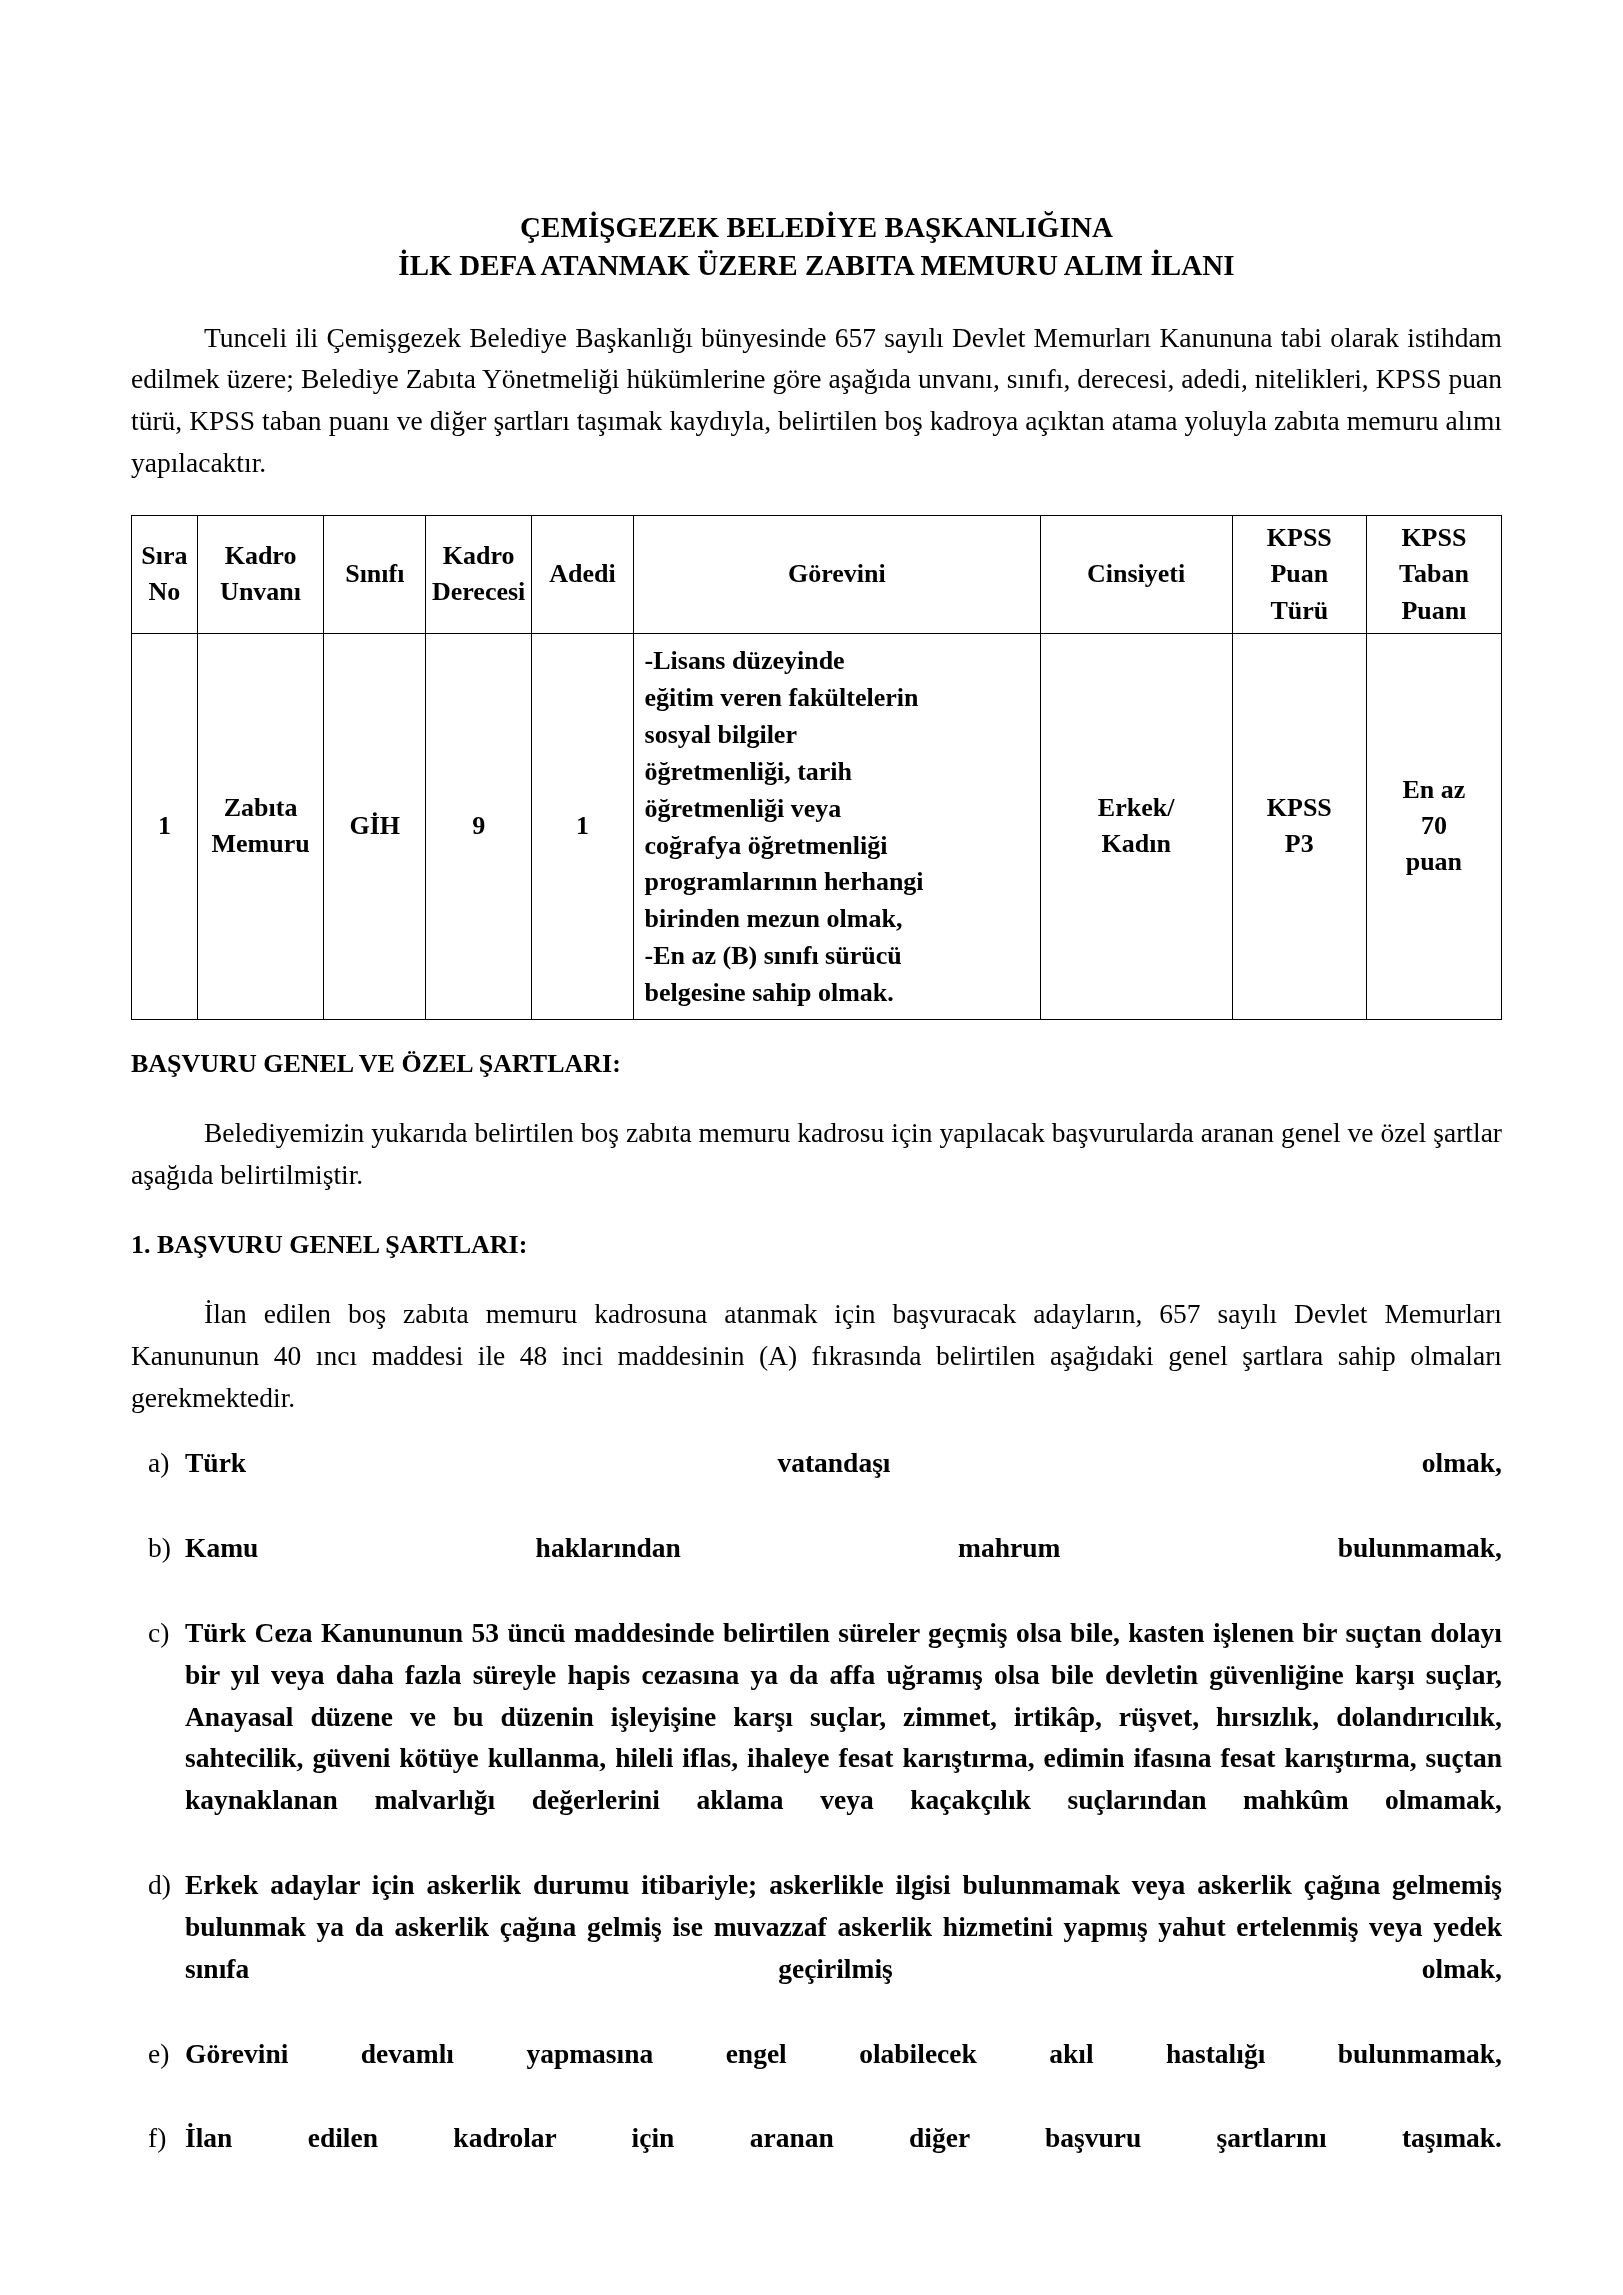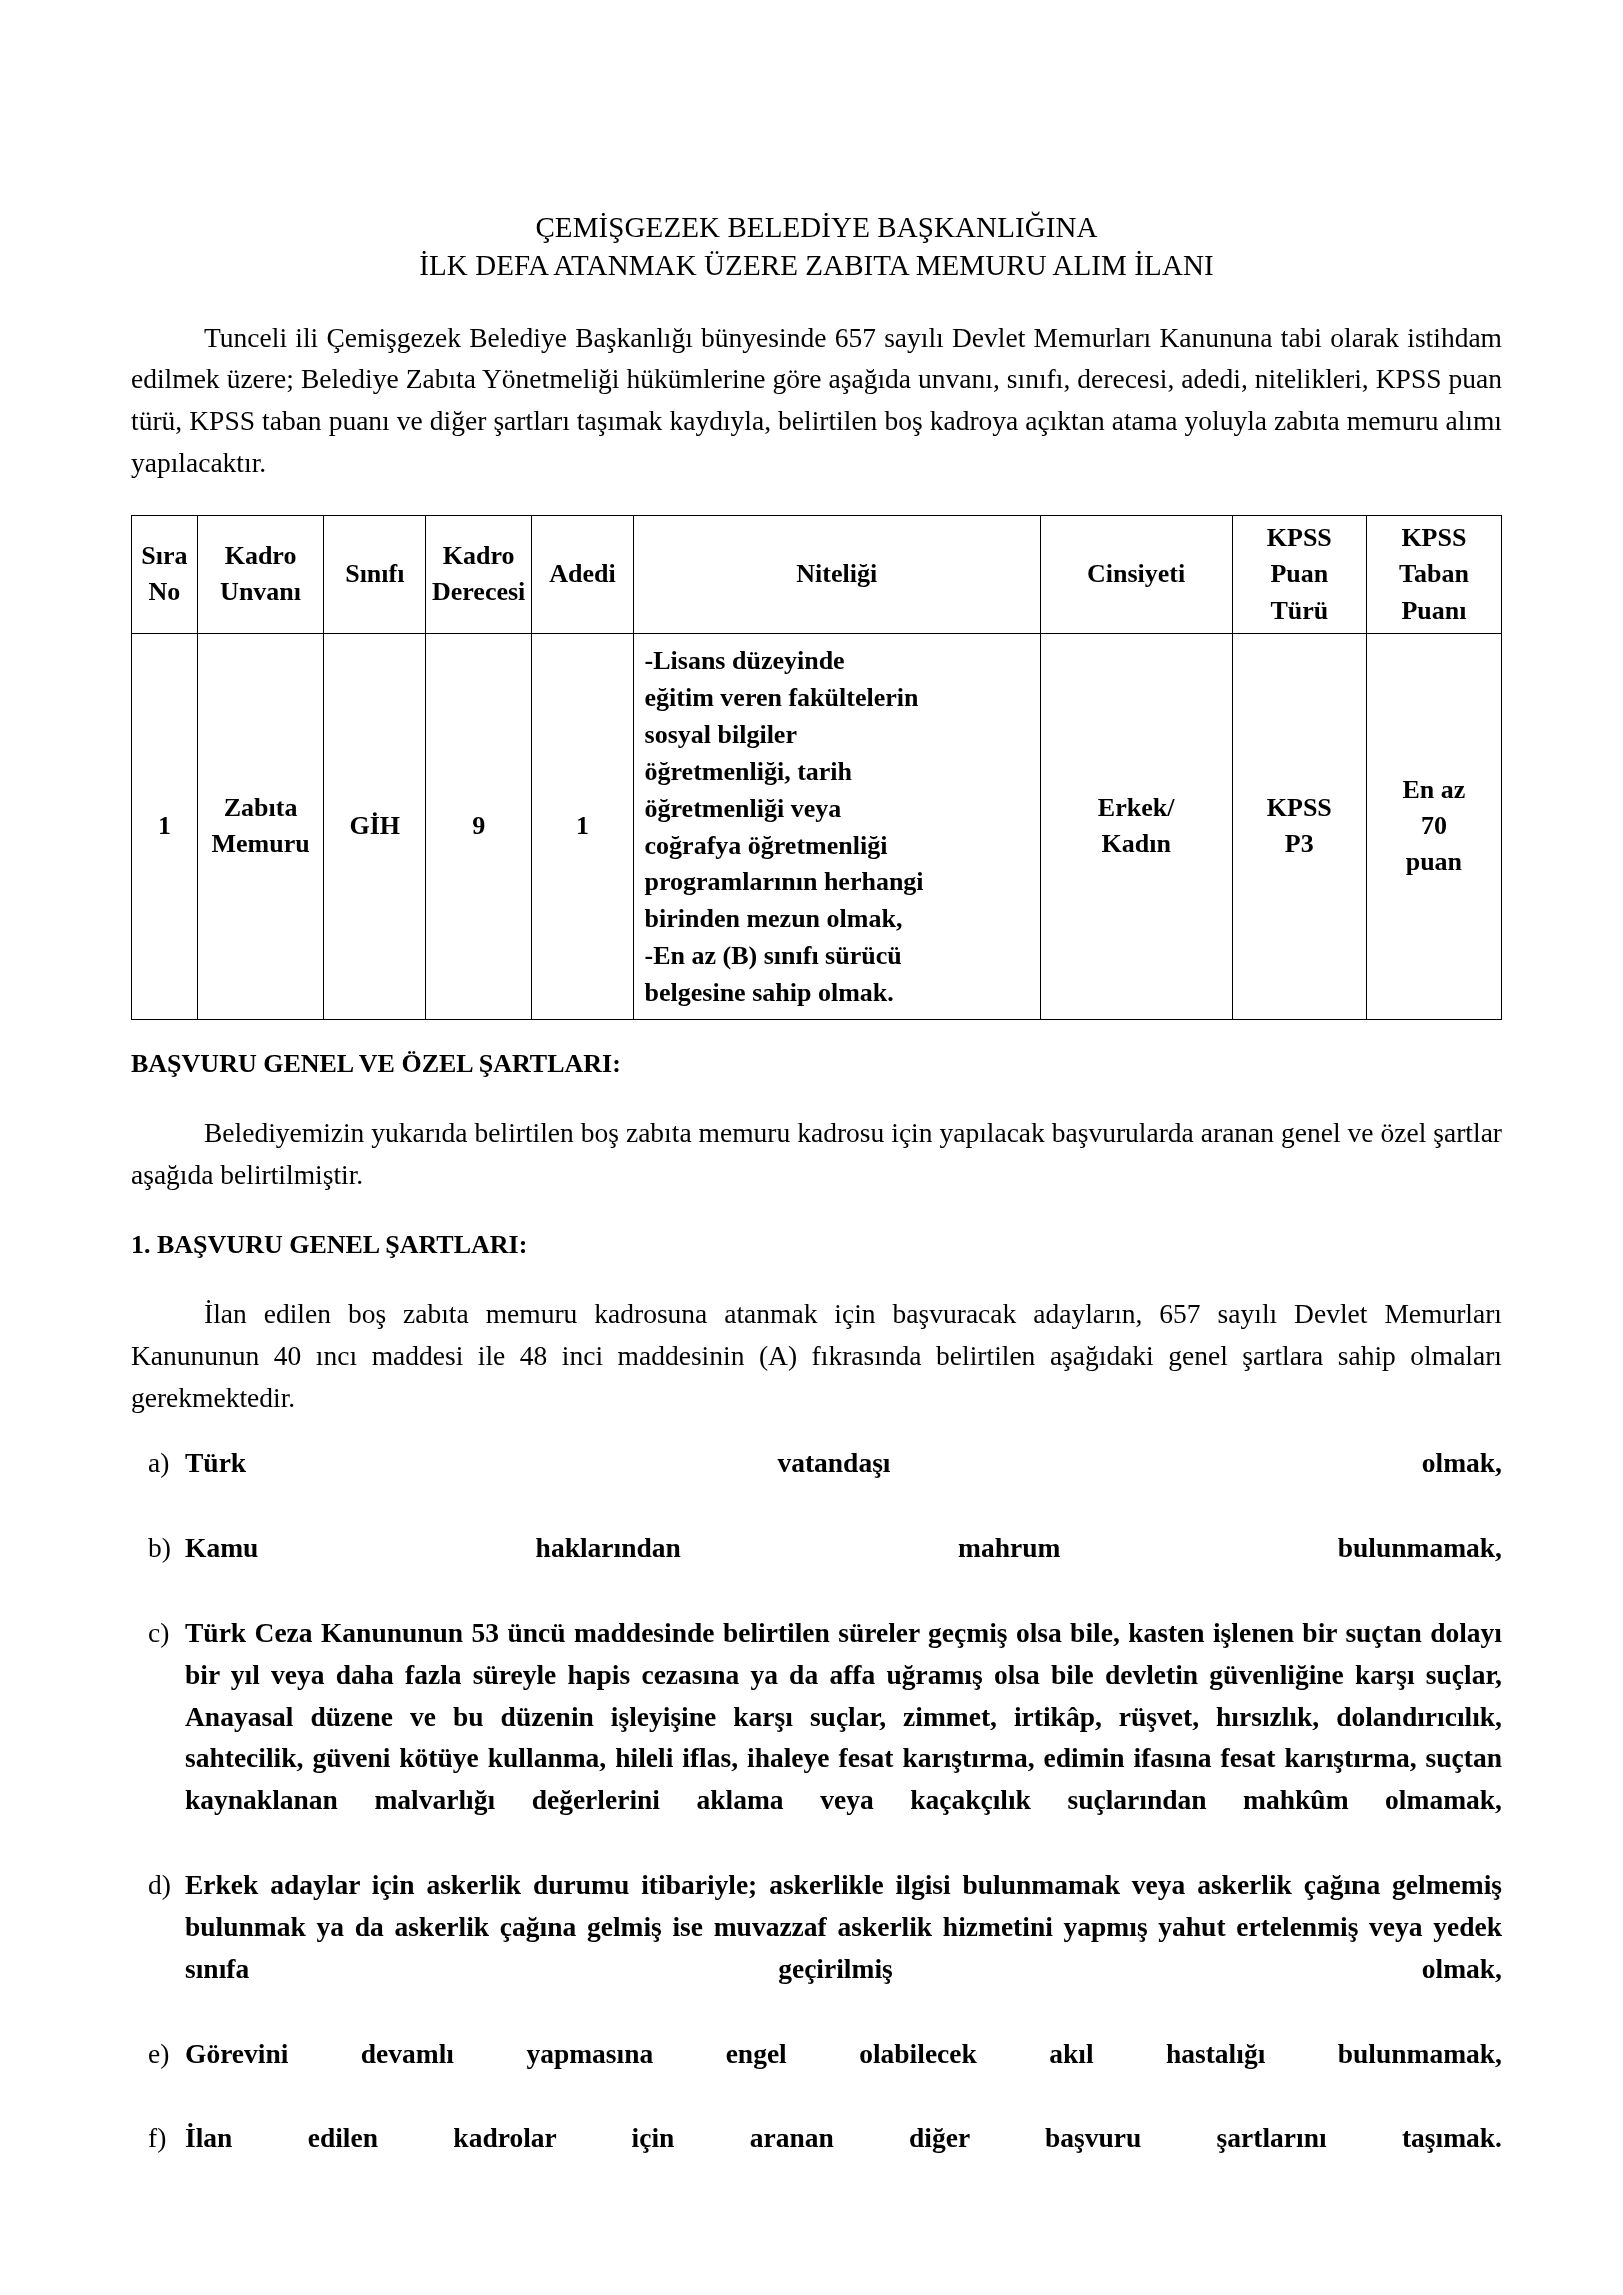--- a/index.html
+++ b/index.html
@@ -18,21 +18,21 @@
     height: 2295px;
     background: #ffffff;
     box-sizing: border-box;
     padding: 190px 121px 0 131px;
     overflow: hidden;
   }
 
   
   .doc-title {
     text-align: center;
-    font-weight: normal;
+    font-weight: bold;
     font-size: 29px;
     line-height: 1.28;
     letter-spacing: 0.1px;
   }
   .doc-title .line2 {
     display: block;
   }
 
   
   .para {
@@ -168,21 +168,21 @@
         <th>
           <span class="cellline">Kadro</span>
           <span class="cellline">Unvanı</span>
         </th>
         <th>Sınıfı</th>
         <th>
           <span class="cellline">Kadro</span>
           <span class="cellline">Derecesi</span>
         </th>
         <th>Adedi</th>
-        <th>Niteliği</th>
+        <th>Görevini</th>
         <th>Cinsiyeti</th>
         <th>
           <span class="cellline">KPSS</span>
           <span class="cellline">Puan</span>
           <span class="cellline">Türü</span>
         </th>
         <th>
           <span class="cellline">KPSS</span>
           <span class="cellline">Taban</span>
           <span class="cellline">Puanı</span>

